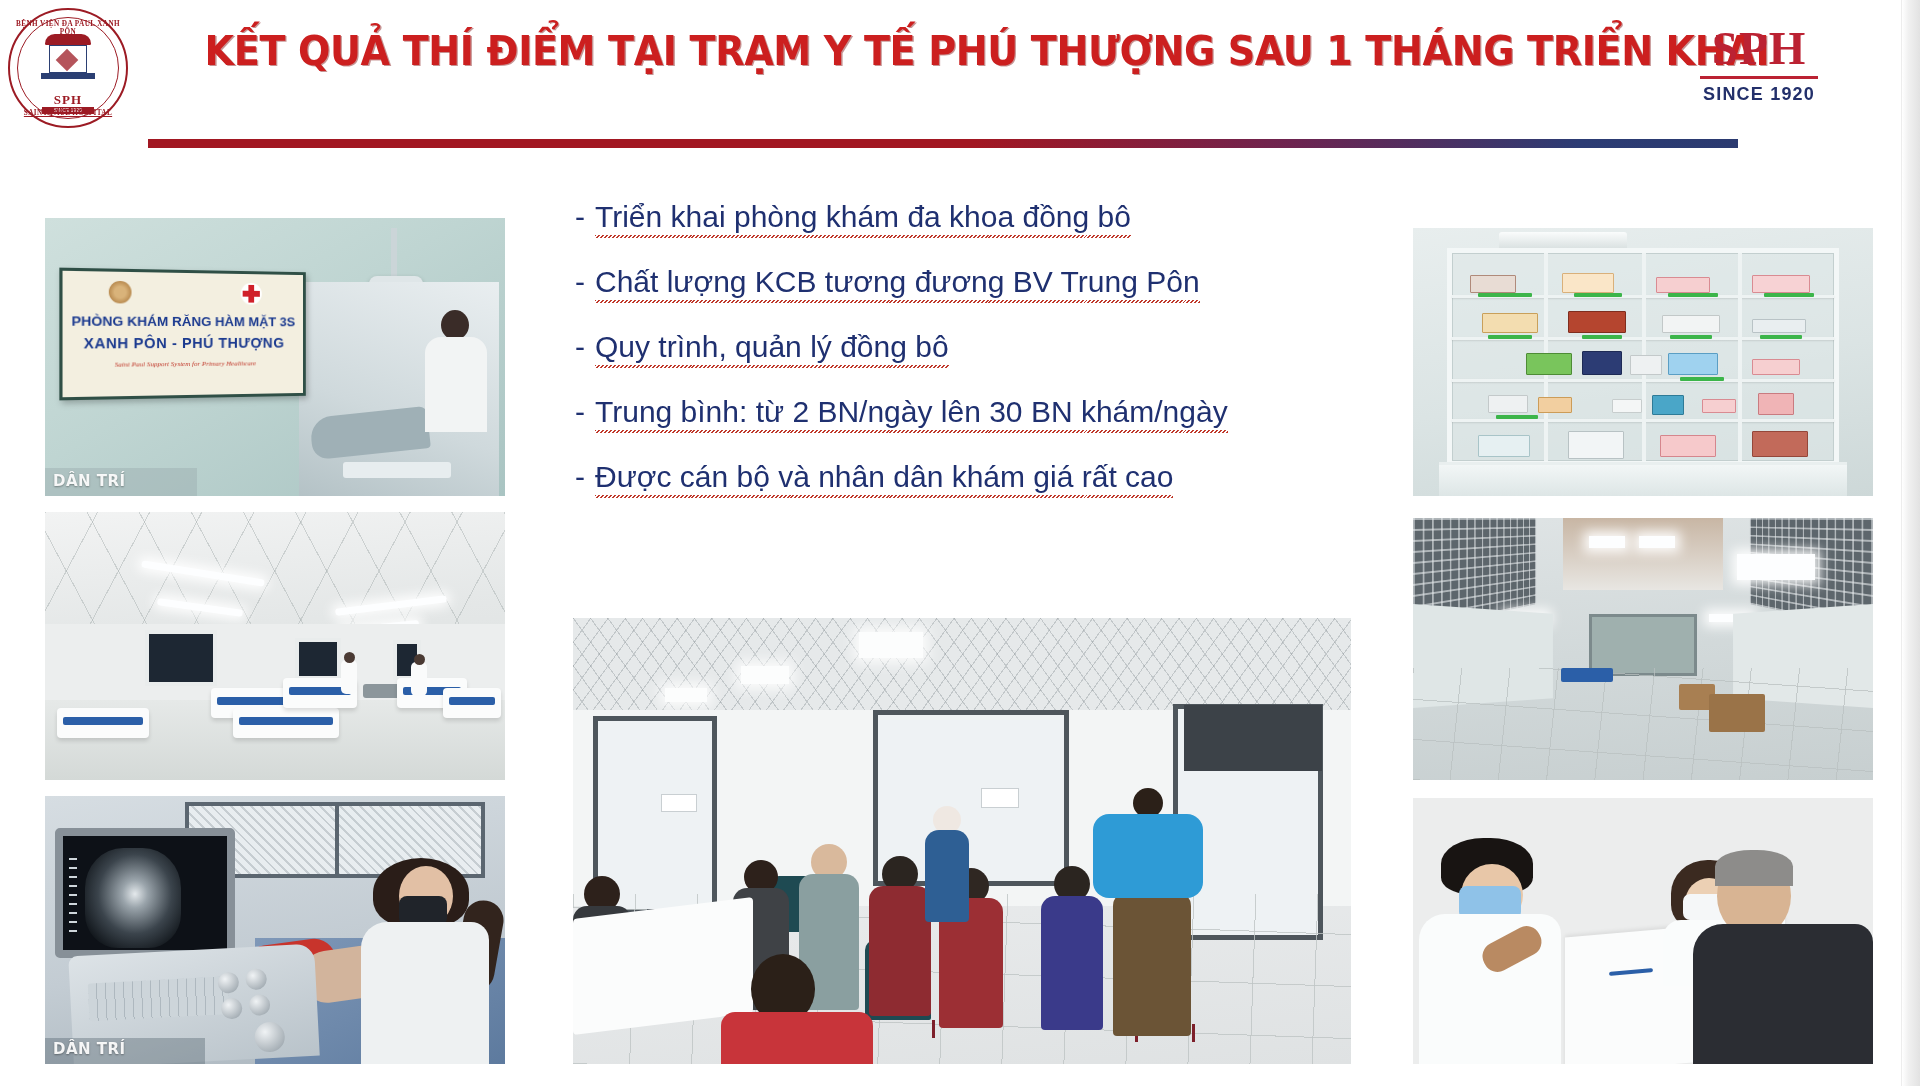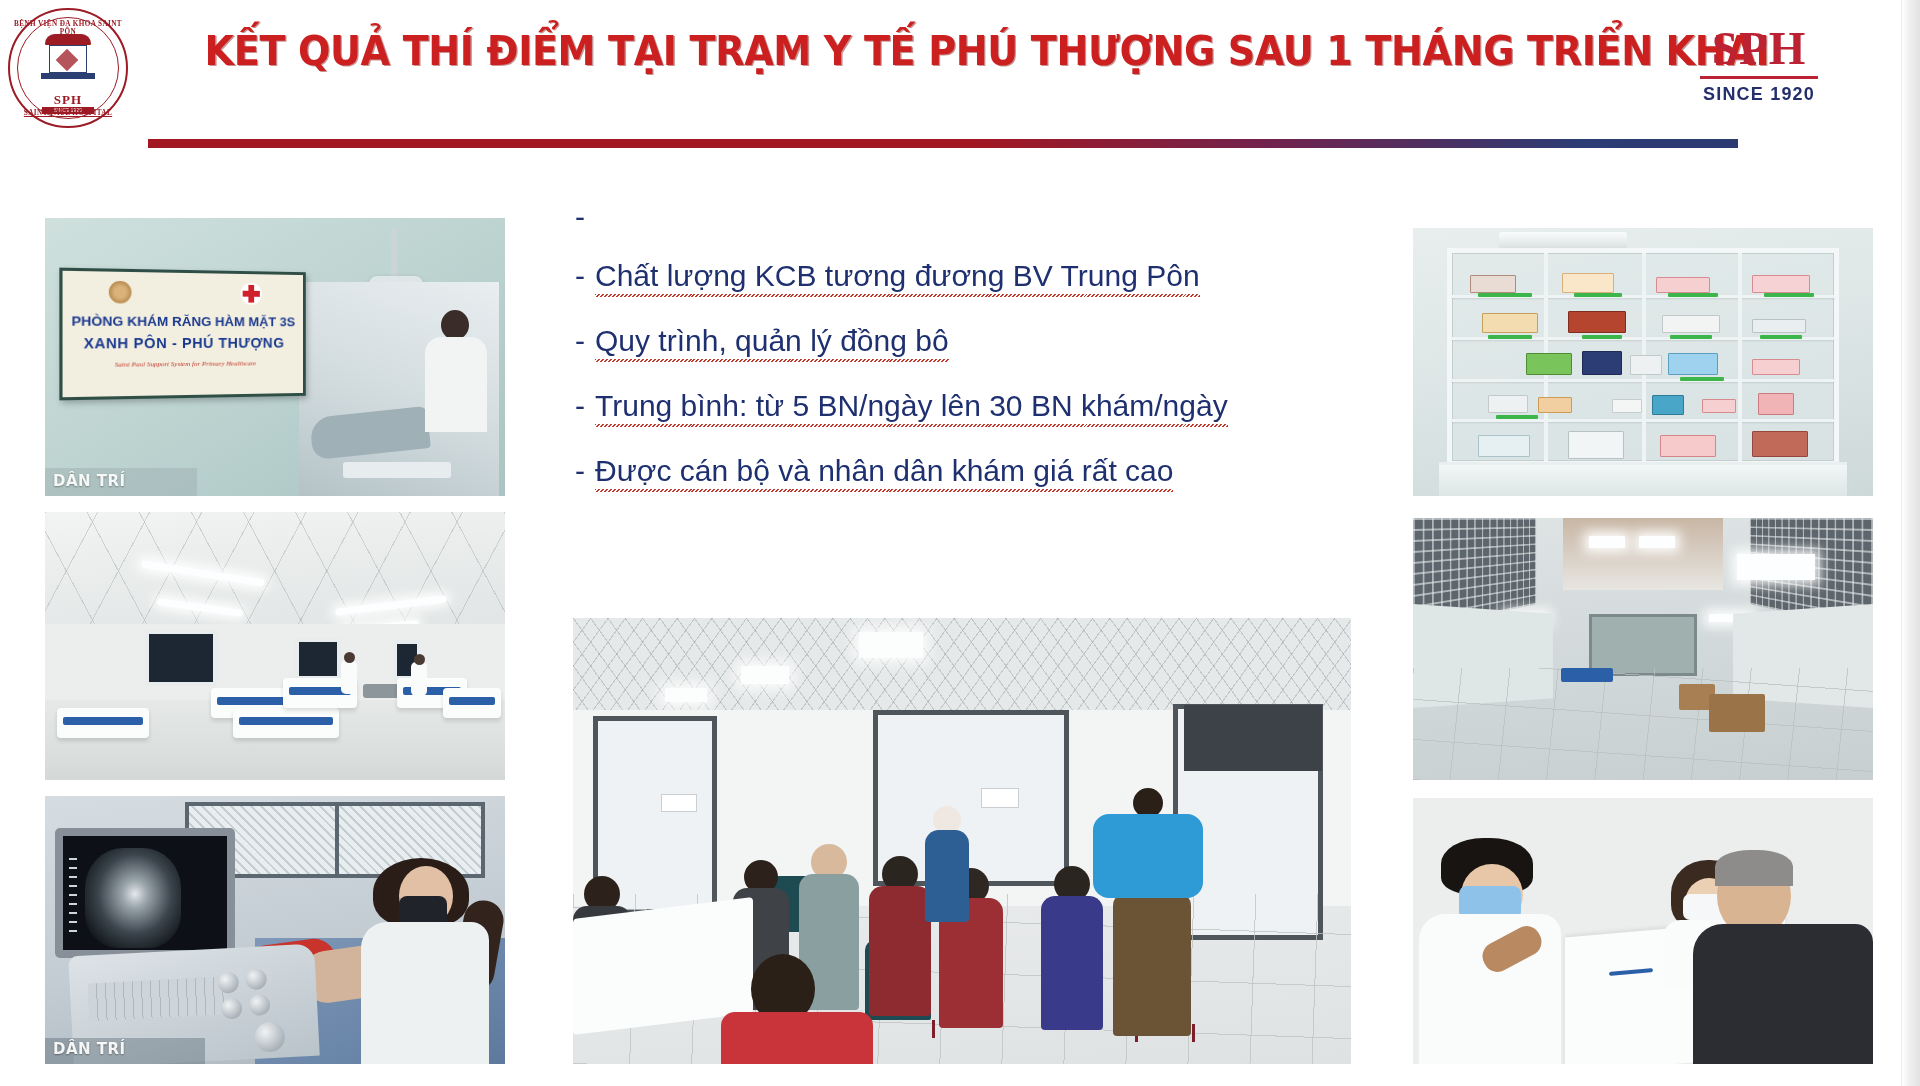--- a/index.html
+++ b/index.html
@@ -398,21 +398,21 @@
 </style>
 </head>
 <body>
 
 <div class="slide">
 
   <div class="header">
 
     <div class="logo-left">
       <div class="seal"></div>
-      <div class="seal-text-top">BỆNH VIỆN ĐA KHOA SAINT PÔN</div>
+      <div class="seal-text-top">BỆNH VIỆN ĐA PAUL XANH PÔN</div>
       <div class="seal-gate">
         <div class="gate-roof"></div>
         <div class="gate-body"></div>
         <div class="gate-diamond"></div>
         <div class="gate-base"></div>
       </div>
       <div class="seal-sph">SPH</div>
       <div class="seal-since">SINCE 1920</div>
       <div class="seal-text-bot">SAINT PAUL HOSPITAL</div>
     </div>
@@ -423,32 +423,33 @@
     <div class="logo-right">
       <div class="sph-word">SPH</div>
       <div class="sph-rule"></div>
       <div class="sph-since">SINCE 1920</div>
     </div>
   </div>
 
   <div class="bullets">
     <div class="bullet">
       <span class="dash">-</span>
+      <span class="btext">Triển khai phòng khám đa khoa đồng bô</span>
     </div>
     <div class="bullet">
       <span class="dash">-</span>
       <span class="btext">Chất lượng KCB tương đương BV Trung Pôn</span>
     </div>
     <div class="bullet">
       <span class="dash">-</span>
       <span class="btext">Quy trình, quản lý đồng bô</span>
     </div>
     <div class="bullet">
       <span class="dash">-</span>
-      <span class="btext">Trung bình: từ 5 BN/ngày lên 30 BN khám/ngày</span>
+      <span class="btext">Trung bình: từ 2 BN/ngày lên 30 BN khám/ngày</span>
     </div>
     <div class="bullet">
       <span class="dash">-</span>
       <span class="btext">Được cán bộ và nhân dân khám giá rất cao</span>
     </div>
   </div>
 
   <div class="photo p1">
     <div class="wall"></div>
     <div class="lamp-arm"></div>

